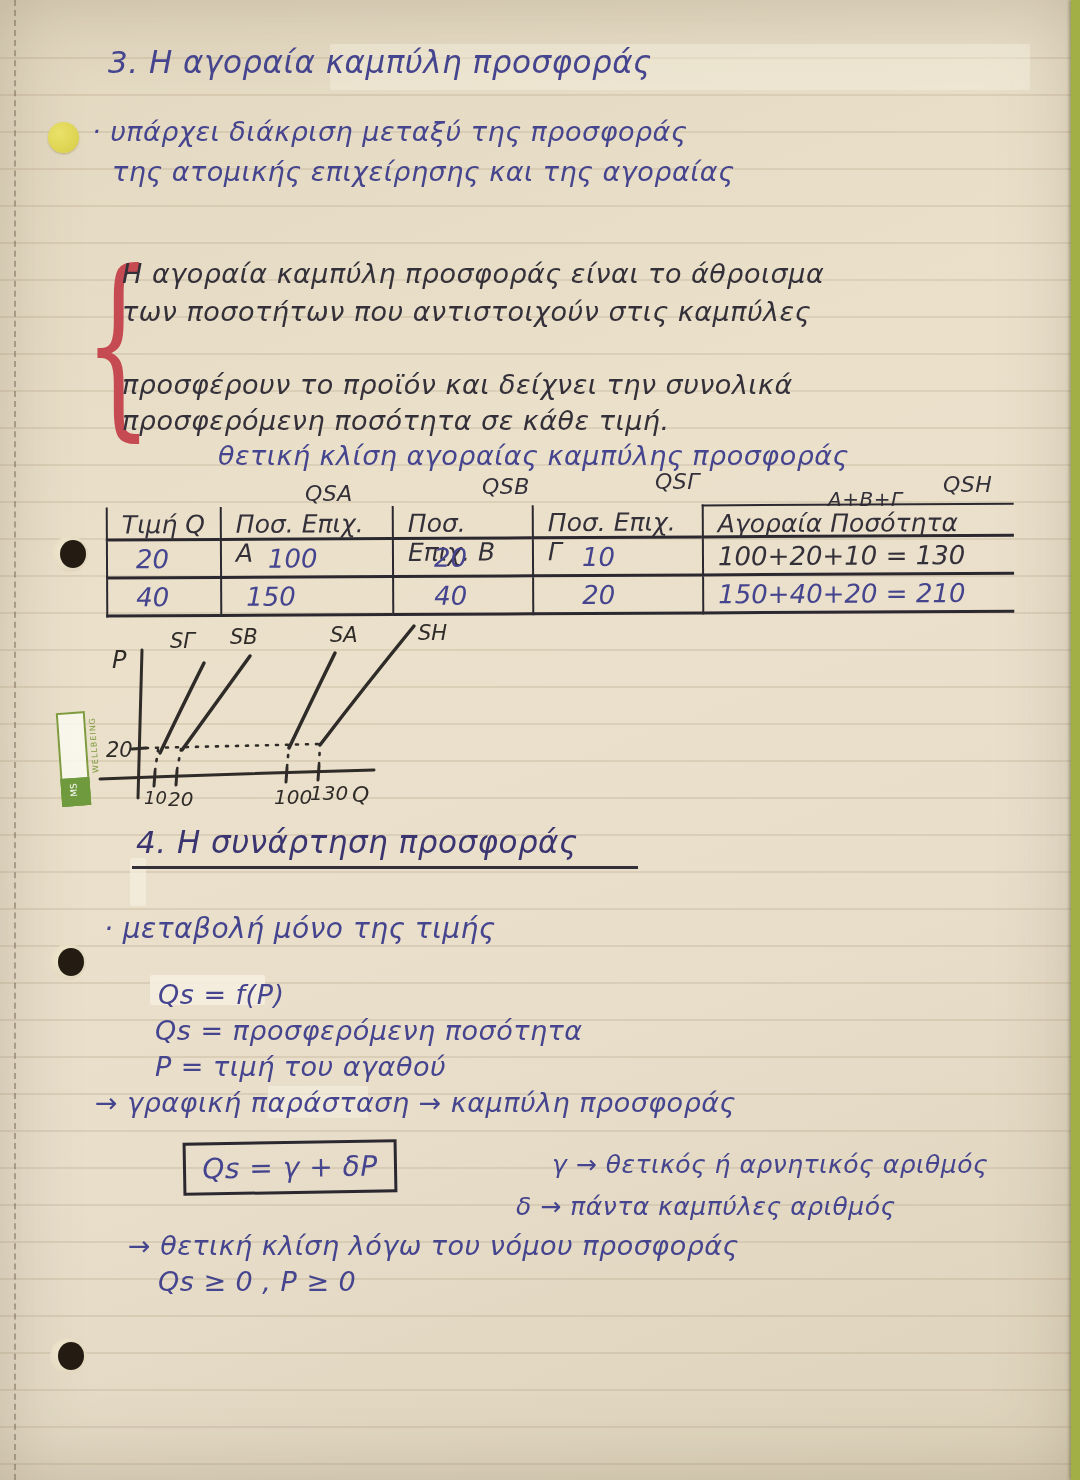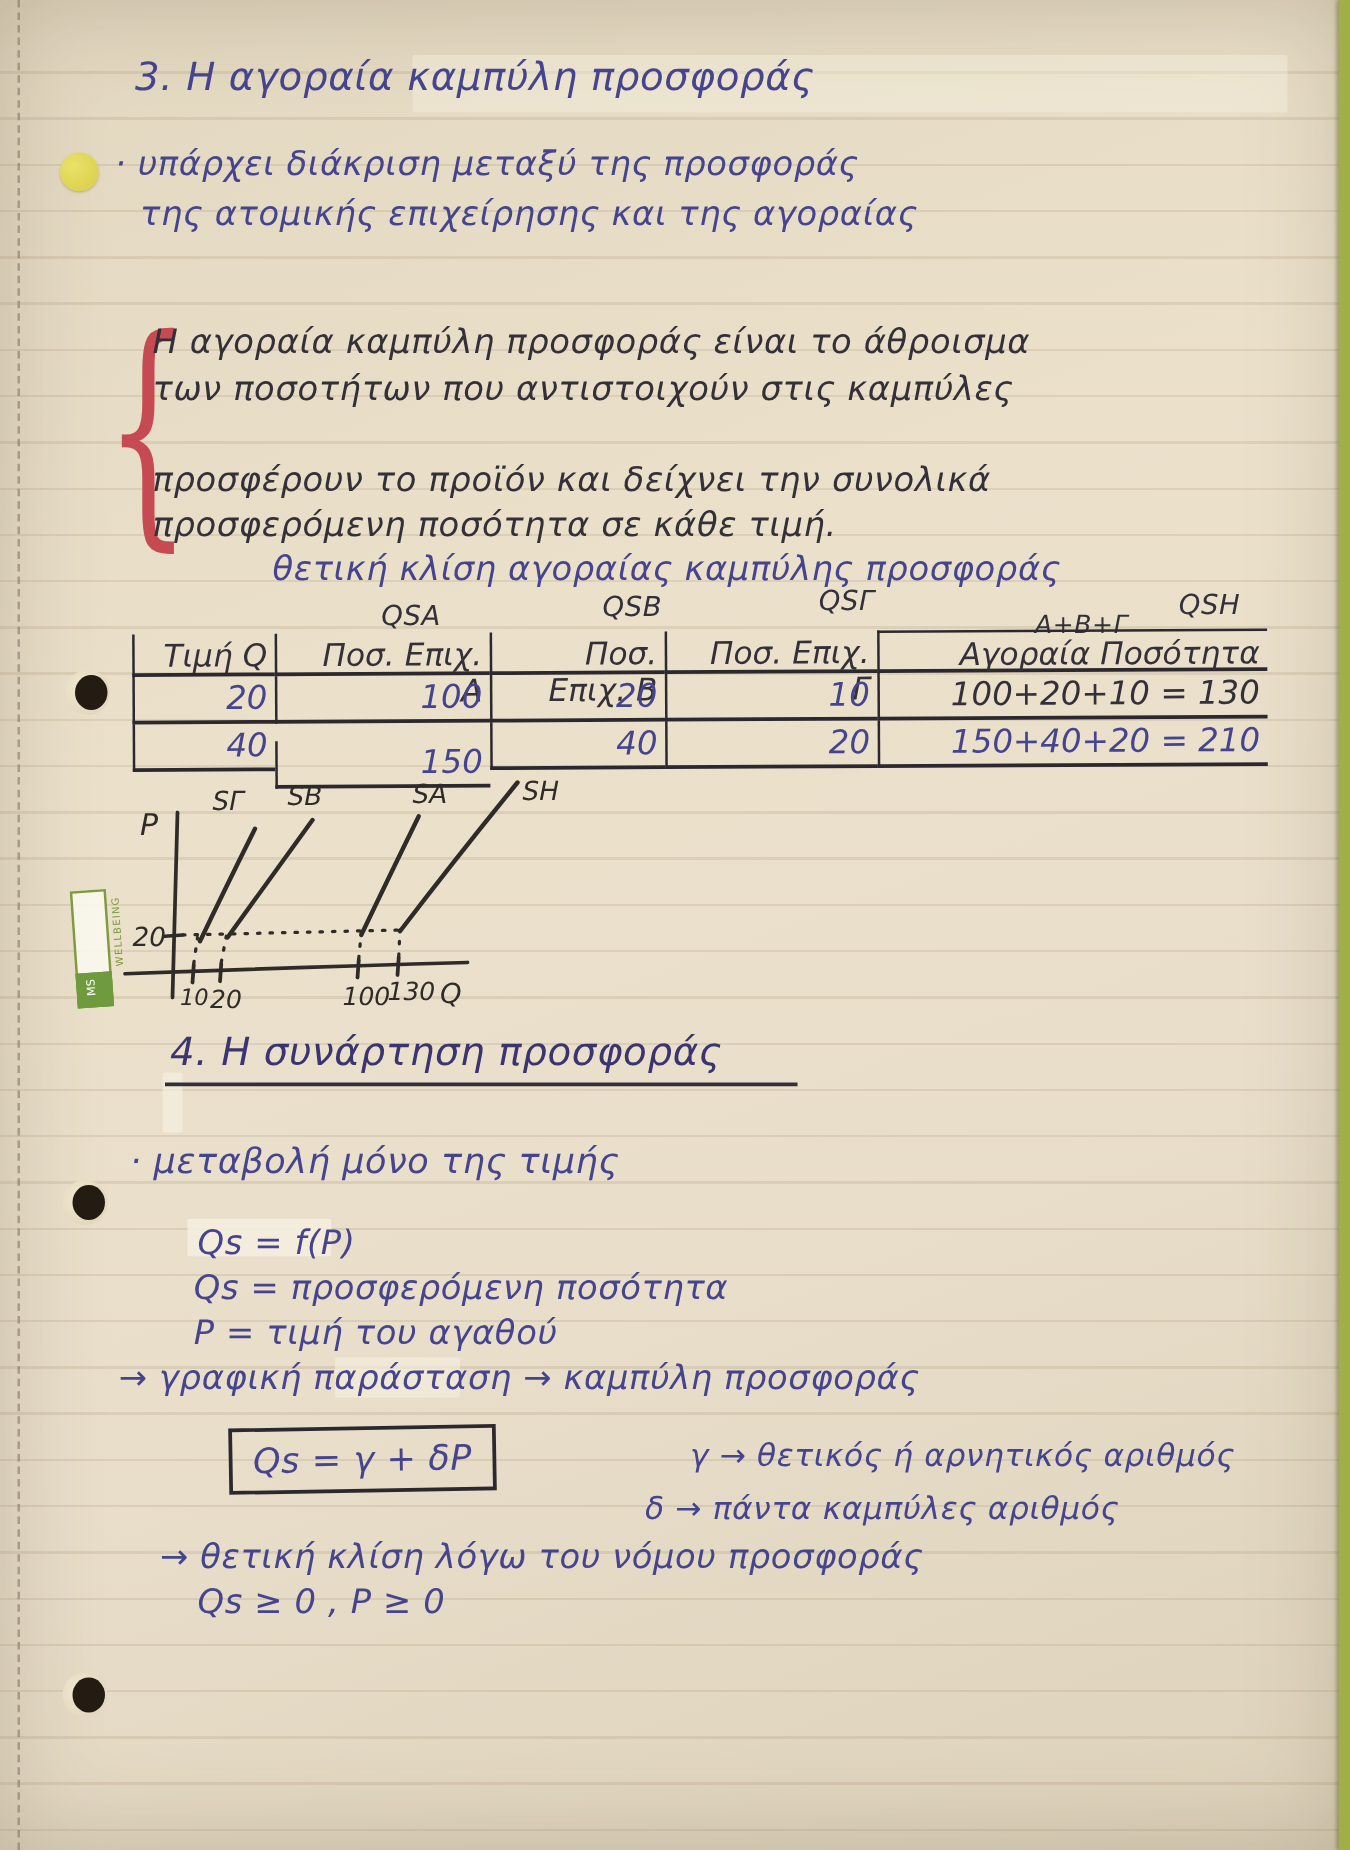--- a/index.html
+++ b/index.html
@@ -3,21 +3,20 @@
 <meta charset="utf-8">
 <style>
   html,body{margin:0;padding:0;}
   #page{
     position:relative;
     width:1080px;height:1480px;
     overflow:hidden;
     background:linear-gradient(160deg,#e2d7bf 0%,#ebe1cb 35%,#e8decA 65%,#ddd2ba 100%);
     font-family:"DejaVu Sans",sans-serif;
     box-shadow:inset 0 0 80px rgba(90,75,50,0.25);
-    text-align:right;
   }
   .ruling{
     position:absolute;left:0;top:22px;right:0;bottom:0;
     background:repeating-linear-gradient(180deg,transparent 0px,transparent 35px,rgba(148,124,92,0.17) 35px,rgba(148,124,92,0.17) 37px);
     pointer-events:none;
   }
   .margin-line{
     position:absolute;left:14px;top:0;height:1480px;width:0;
     border-left:2px dashed rgba(125,112,92,0.55);
   }
@@ -117,21 +116,21 @@
     </div>
     <div class="row drow">
       <div class="cell c0" style="padding-left:28px;">20</div>
       <div class="cell c1" style="padding-left:46px;">100</div>
       <div class="cell c2" style="padding-left:40px;">20</div>
       <div class="cell c3" style="padding-left:48px;">10</div>
       <div class="cell c4 last sum-dark">100+20+10 = 130</div>
     </div>
     <div class="row drow">
       <div class="cell c0" style="padding-left:28px;">40</div>
-      <div class="cell c1" style="padding-left:70px;margin-top:14px;">150</div>
+      <div class="cell c1" style="padding-left:24px;">150</div>
       <div class="cell c2" style="padding-left:40px;">40</div>
       <div class="cell c3" style="padding-left:48px;">20</div>
       <div class="cell c4 last">150+40+20 = 210</div>
     </div>
   </div>
 
   <svg style="position:absolute;left:82px;top:616px;" width="440" height="195" viewBox="0 0 440 195">
     <g stroke="#2f2b28" stroke-width="3" fill="none" stroke-linecap="round">
 
       <path d="M60,34 L56,182"></path>

